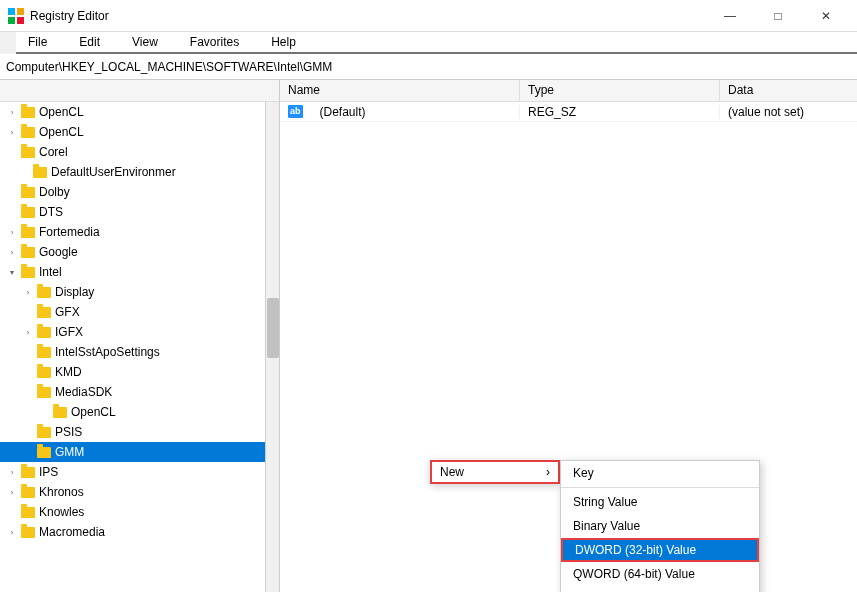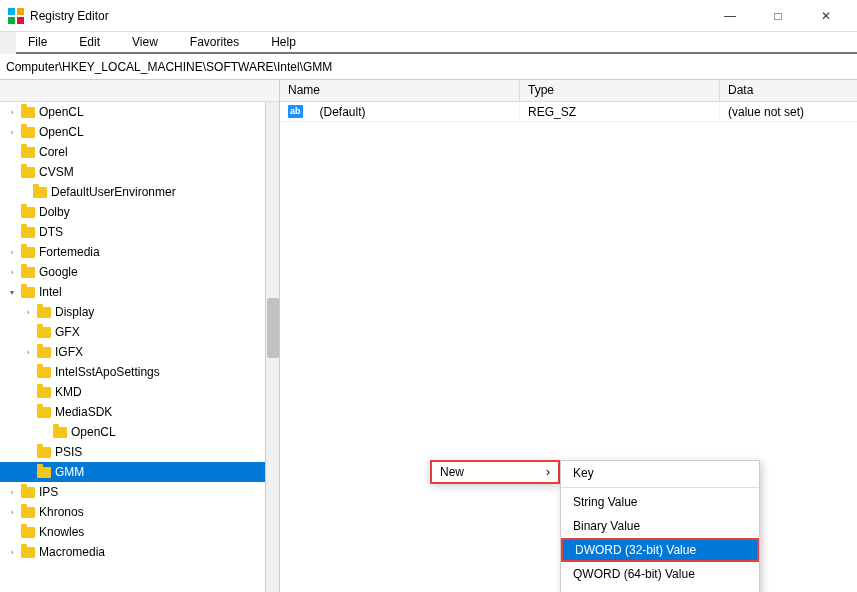--- a/index.html
+++ b/index.html
@@ -344,27 +344,20 @@
               <span class="folder-yellow"></span>
             </span>
             <span class="tree-label">OpenCL</span>
           </div>
           <div class="tree-item" style="padding-left: 4px;">
             <span class="tree-arrow"></span>
             <span class="folder-icon">
               <span class="folder-yellow"></span>
             </span>
             <span class="tree-label">Corel</span>
-          </div>
-          <div class="tree-item" style="padding-left: 4px;">
-            <span class="tree-arrow"></span>
-            <span class="folder-icon">
-              <span class="folder-yellow"></span>
-            </span>
-            <span class="tree-label">CVSM</span>
           </div>
           <div class="tree-item" style="padding-left: 16px;">
             <span class="tree-arrow"></span>
             <span class="folder-icon">
               <span class="folder-yellow"></span>
             </span>
             <span class="tree-label">DefaultUserEnvironmer</span>
           </div>
           <div class="tree-item" style="padding-left: 4px;">
             <span class="tree-arrow"></span>

